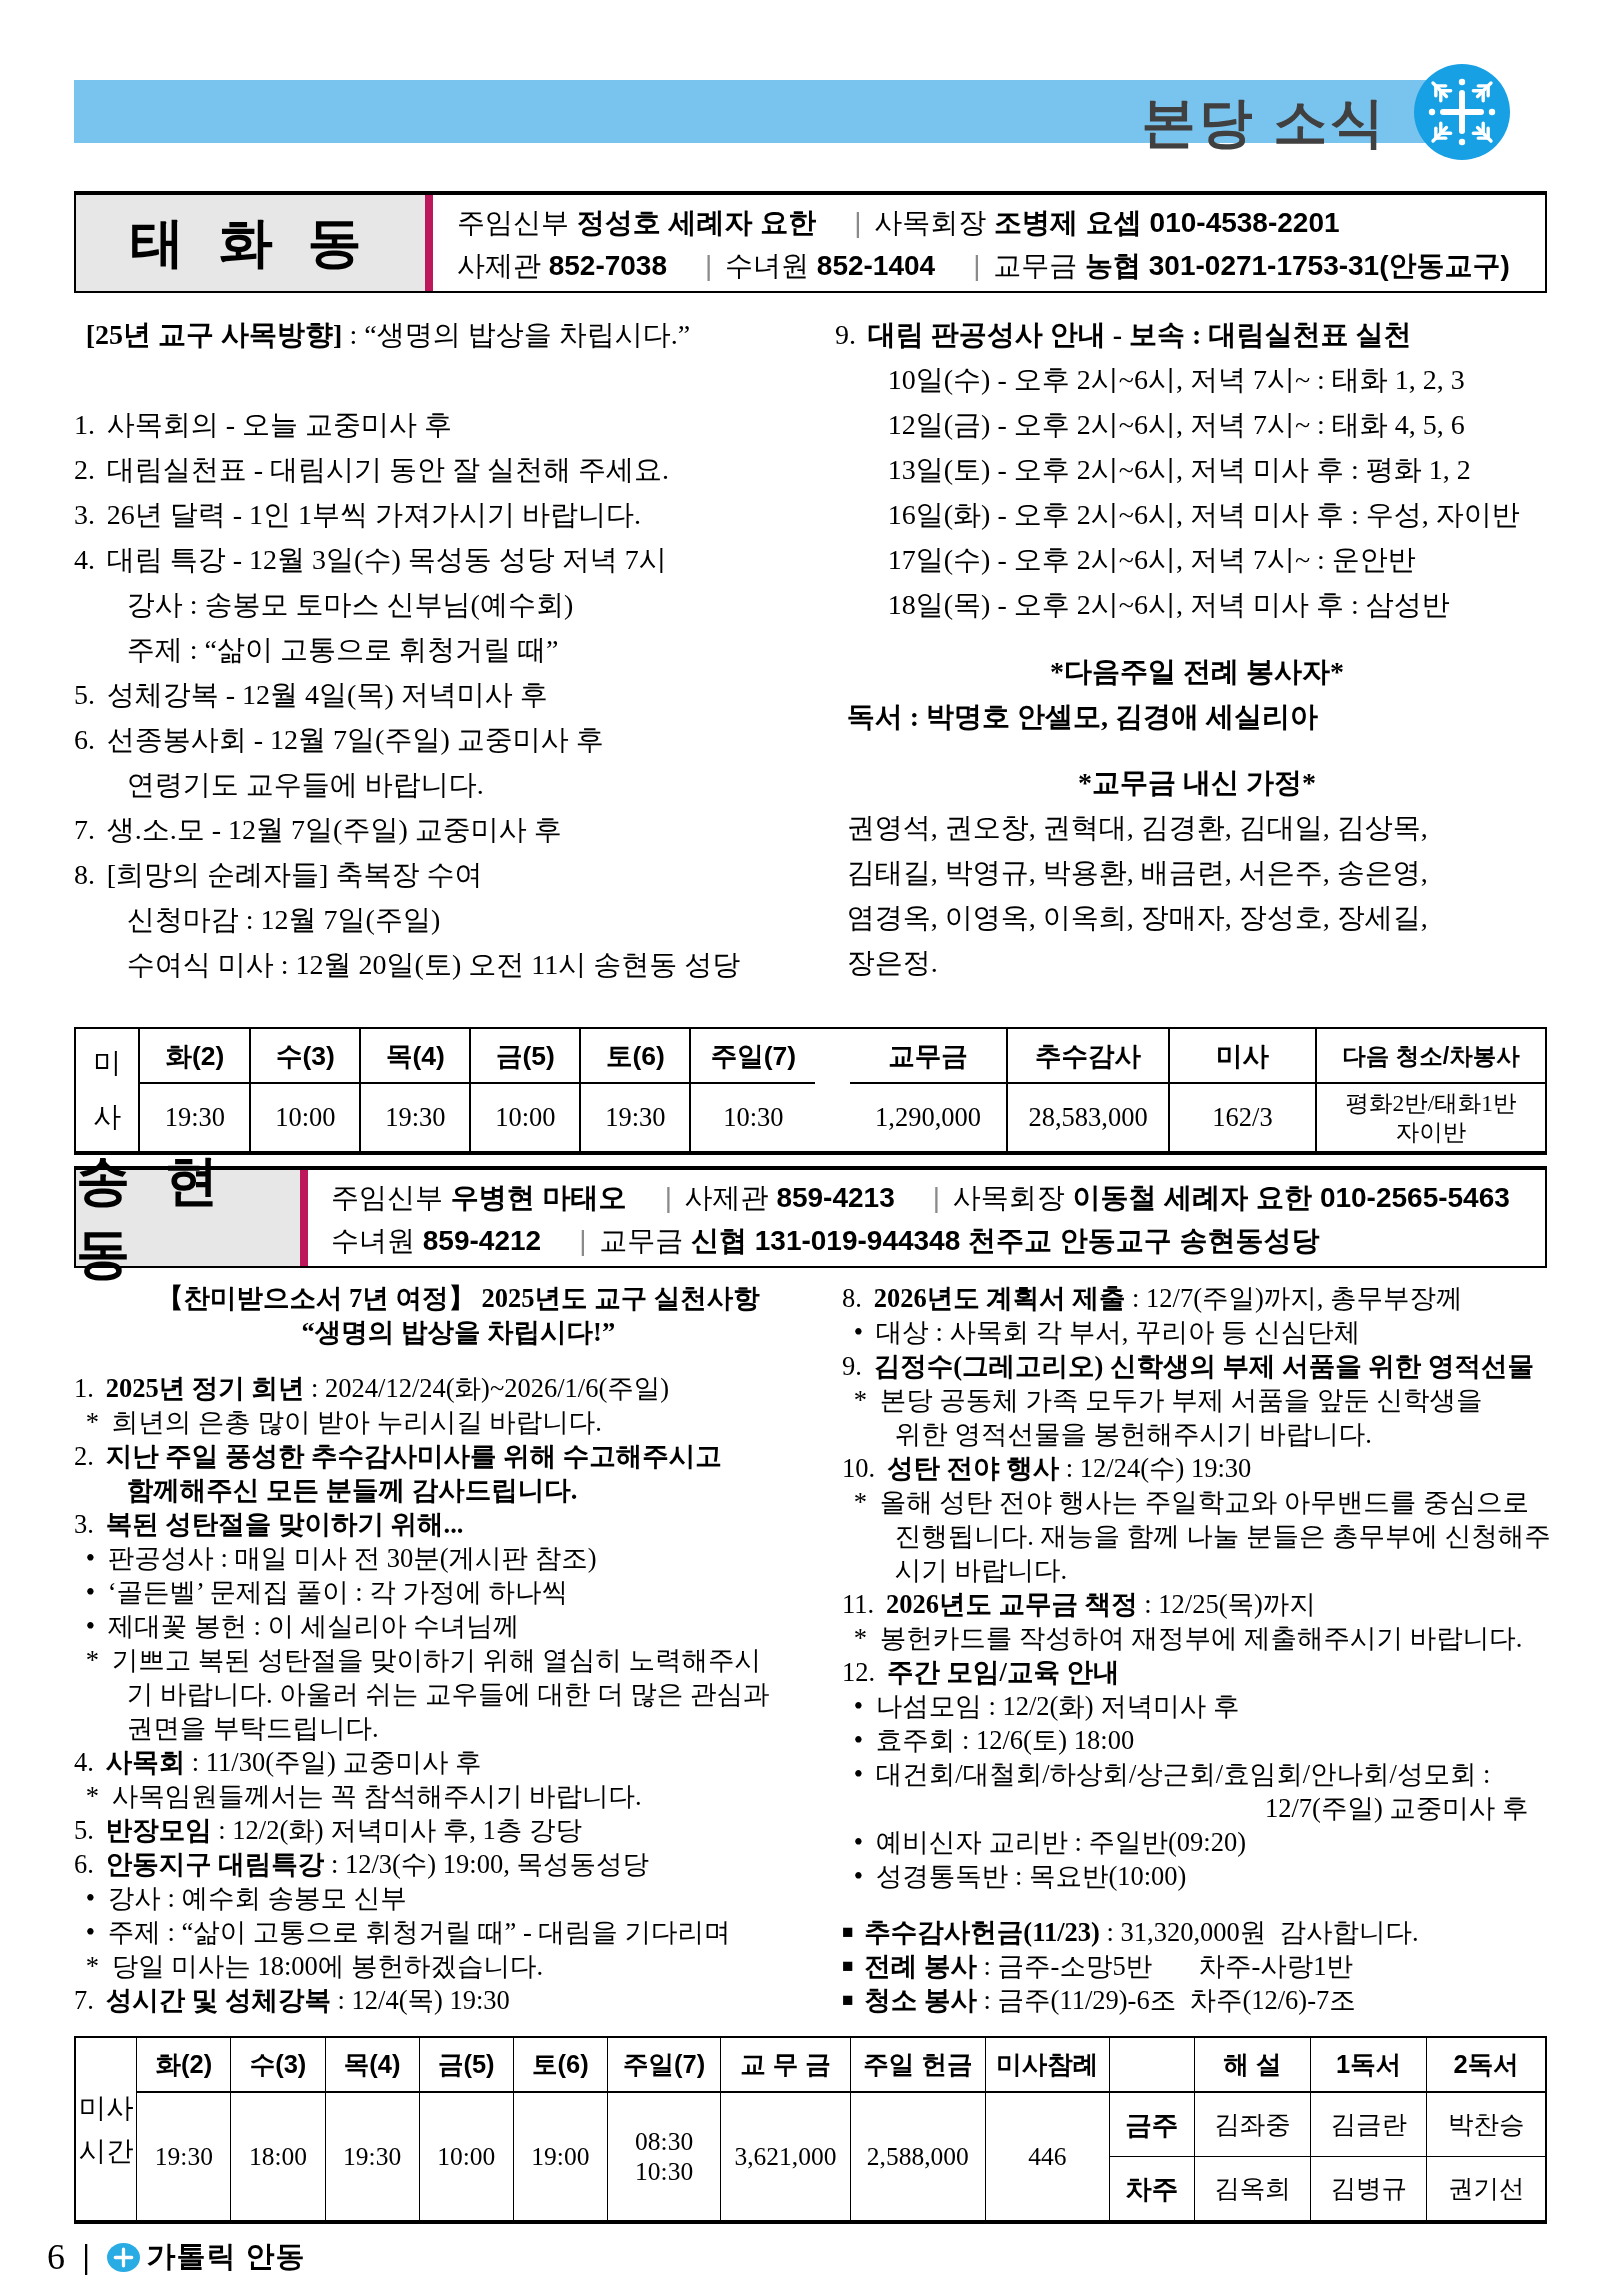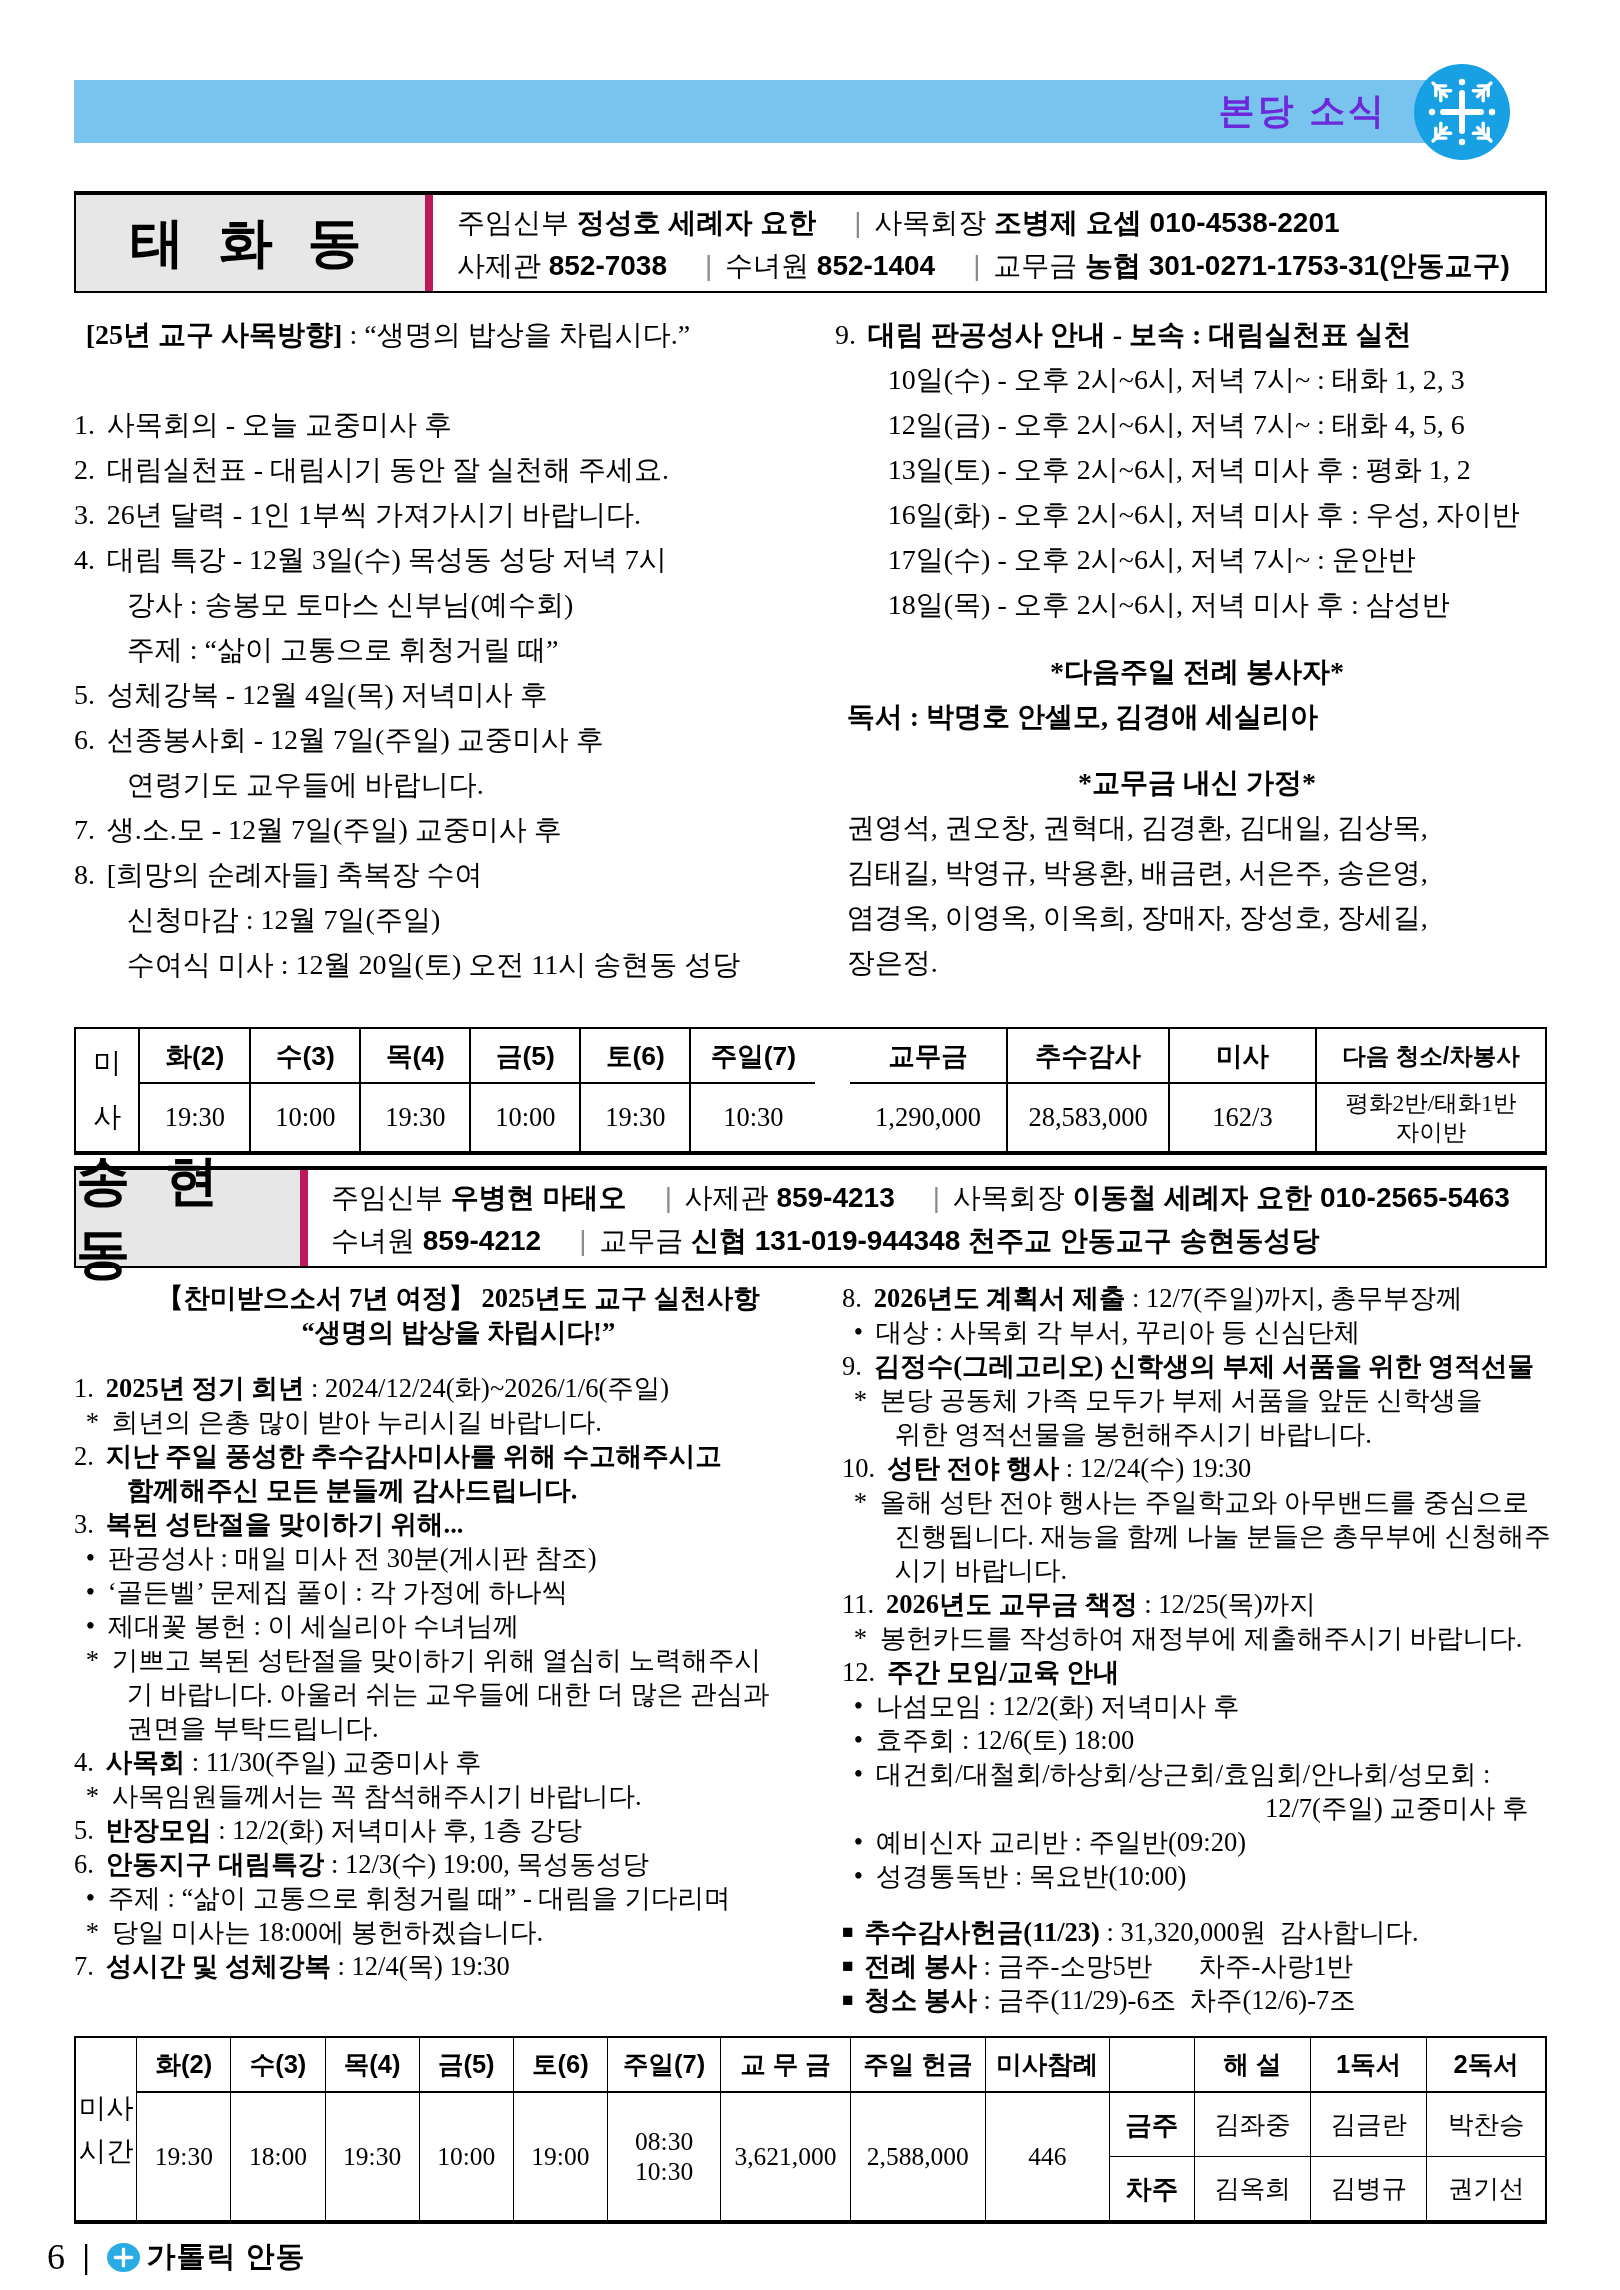--- a/index.html
+++ b/index.html
@@ -1,20 +1,20 @@
 <!DOCTYPE html>
 <html><head>
 <meta charset="utf-8">
 <style>
   html,body{margin:0;padding:0;background:#fdfdfd;}
   .page{position:relative;width:1620px;height:2291px;background:#ffffff;overflow:hidden;
         font-family:"Liberation Serif","DejaVu Serif",serif;color:#000;}
   
   .banner{position:absolute;left:74px;top:80px;width:1378px;height:63px;background:#79C4EF;}
-  .banner-title{position:absolute;right:65px;top:6.9px;color:#6d28d9;font-size:36px;font-weight:bold;
+  .banner-title{position:absolute;right:65px;top:6.9px;color:#404040;font-size:54px;font-weight:bold;
         letter-spacing:2.9px;font-family:"Liberation Sans","DejaVu Sans",sans-serif;}
   .snowflake{position:absolute;left:1412px;top:62px;width:100px;height:100px;}
   
   .sec{position:absolute;left:74px;width:1473px;height:102px;border:2px solid #000;border-top:4.9px solid #000;
         display:flex;box-sizing:border-box;background:#fff;font-family:"Liberation Sans","DejaVu Sans",sans-serif;}
   .sec-name{width:375px;background:#E7E7E7;border-right:8px solid #be185d;display:flex;align-items:center;
         justify-content:center;font-size:54px;font-weight:bold;letter-spacing:9.8px;}
   .sec-info{flex:1;padding:5.9px 9.8px 5.9px 23.5px;font-size:28px;line-height:43px;white-space:nowrap;}
   .sec-info .lab{font-weight:normal;}
   .sec-info .val{font-weight:bold;}
@@ -384,20 +384,23 @@
       </div>
 
       <div class="bline">
         <span class="num">5.</span><span class="b">반장모임</span><span> : 12/2(화) 저녁미사 후, 1층 강당</span>
       </div>
 
       <div class="bline">
         <span class="num">6.</span><span class="b">안동지구 대림특강</span><span> : 12/3(수) 19:00, 목성동성당</span>
       </div>
 
+      <div class="bline star">
+        <span class="num">•</span><span class="b"></span><span>강사 : 예수회 송봉모 신부</span>
+      </div>
 
       <div class="bline star">
         <span class="num">•</span><span class="b"></span><span>주제 : “삶이 고통으로 휘청거릴 때” - 대림을 기다리며</span>
       </div>
 
       <div class="bline star">
         <span class="num">*</span><span class="b"></span><span>당일 미사는 18:00에 봉헌하겠습니다.</span>
       </div>
 
       <div class="bline">

